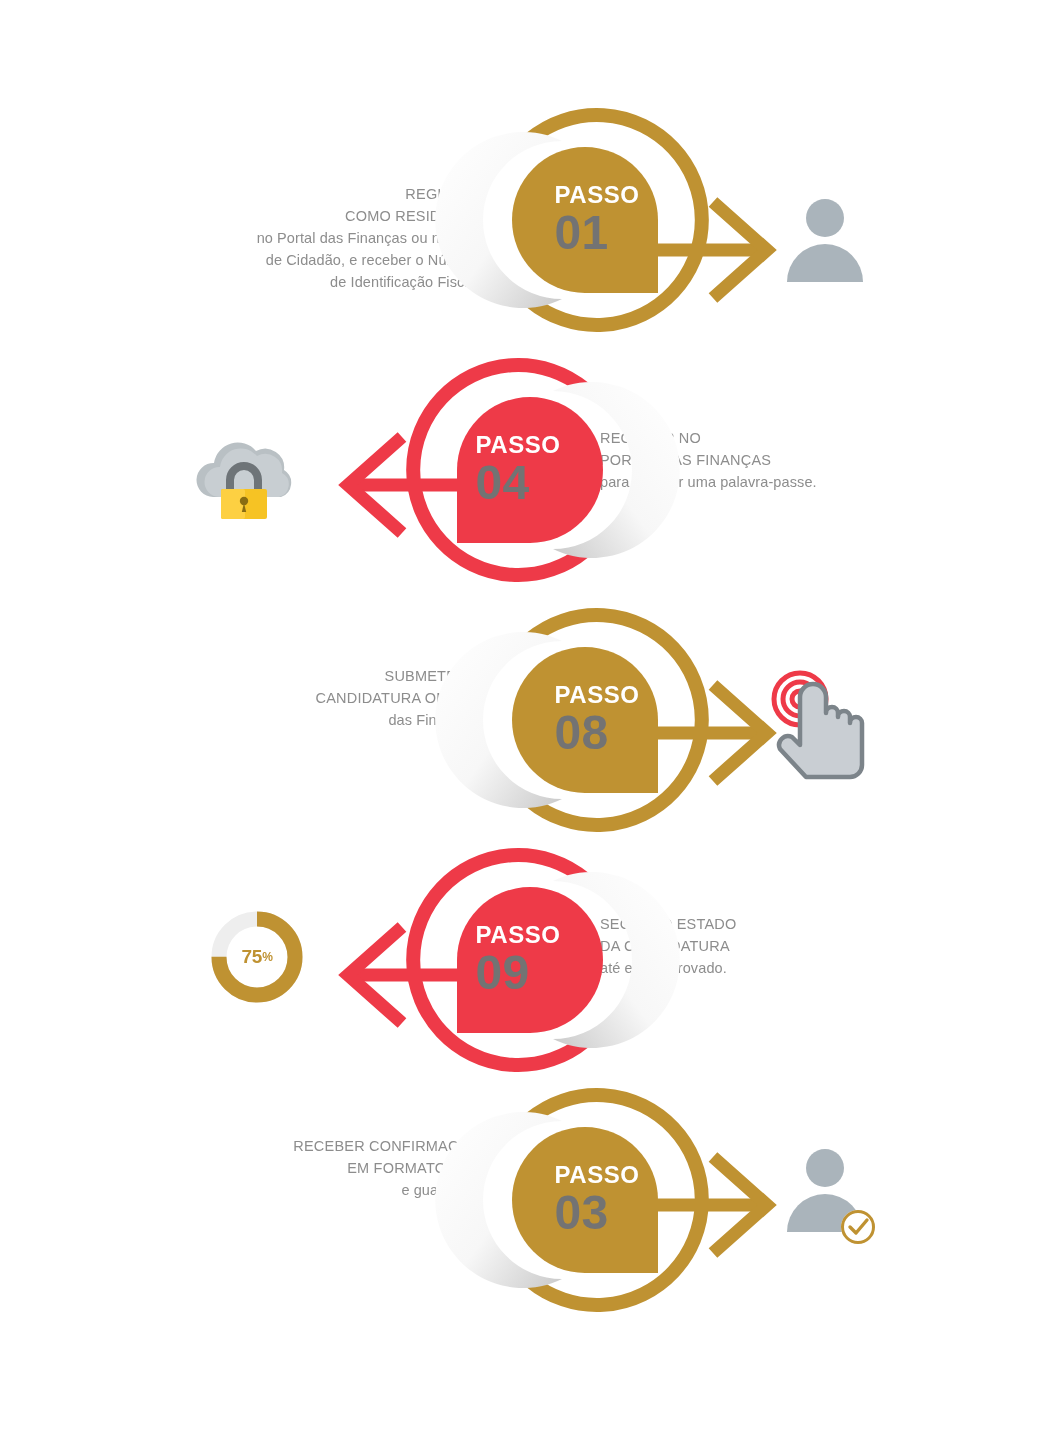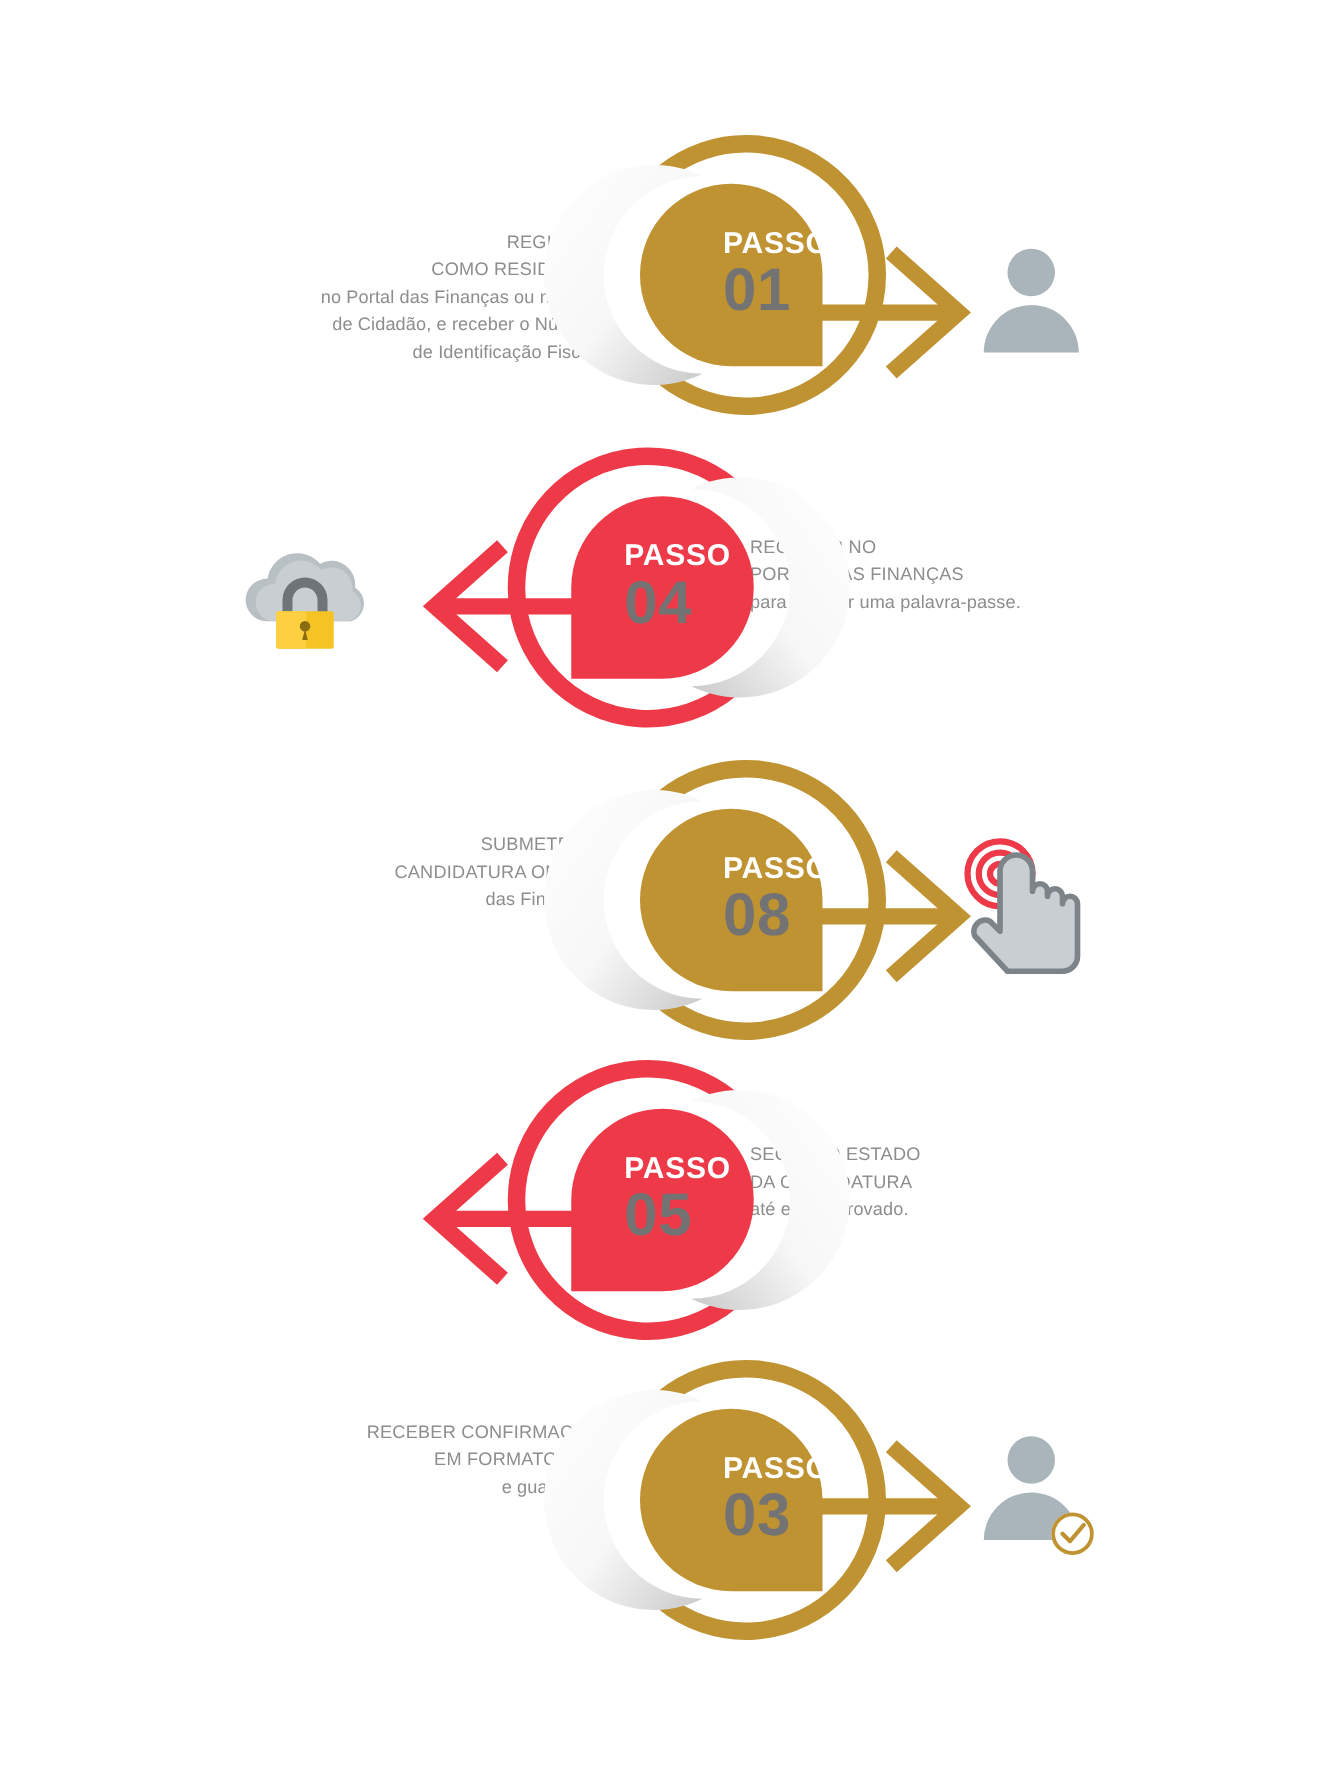--- a/index.html
+++ b/index.html
@@ -84,21 +84,20 @@
   .badge-label {
     position: absolute;
     left: 0; top: 0;
     width: 230px;
     height: 230px;
     pointer-events: none;
     display: flex;
     flex-direction: column;
     align-items: center;
     justify-content: center;
-    margin-left: 24px;
   }
   .badge-label .word {
     color: #ffffff;
     font-size: 24px;
     font-weight: bold;
     letter-spacing: 0.6px;
     line-height: 26px;
   }
   .badge-label .num {
     color: #737373;
@@ -361,32 +360,44 @@
         </defs>
         <path d="M 170 34 A 105 105 0 1 0 170 196" fill="none" stroke="#ee3a48" stroke-width="14"></path>
         <path d="M 138 36 A 88 88 0 1 1 138 194 A 74 74 0 1 0 138 36 Z" fill="url(#cres4)"></path>
         <g clip-path="url(#bub4)">
           <path d="M 115 42 A 73 73 0 1 1 115 188 L 42 188 L 42 115 A 73 73 0 0 1 115 42 Z" fill="#ee3a48"></path>
         </g>
       </svg>
       <div class="badge-label">
         <div class="label-shift">
           <div class="word">PASSO</div>
-          <div class="num">05</div>
+          <div class="num">09</div>
         </div>
       </div>
     </div>
 
     <div class="arrow">
       <svg width="140" height="120" viewBox="0 0 140 120" aria-hidden="true">
         <path d="M 140 60 L 32 60" stroke="#ee3a48" stroke-width="13" fill="none"></path>
         <path d="M 82 12 L 28 60 L 82 108" stroke="#ee3a48" stroke-width="13" fill="none" stroke-linejoin="miter"></path>
       </svg>
     </div>
 
+    <div class="end-icon">
+      <div class="donut-wrap">
+        <svg width="100" height="100" viewBox="0 0 100 100" aria-hidden="true">
+          <circle cx="50" cy="50" r="38" fill="none" stroke="#eeeeee" stroke-width="15"></circle>
+          <circle cx="50" cy="50" r="38" fill="none" stroke="#bf9232" stroke-width="15" stroke-dasharray="179.07 238.76" transform="rotate(-90 50 50)"></circle>
+        </svg>
+        <div class="donut-pct">
+          <span>75</span>
+            <span class="sign">%</span>
+        </div>
+      </div>
+    </div>
   </section>
 
   <section class="step step-5">
 
     <div class="step-text right-aligned">
       <div class="t-cap">RECEBER CONFIRMAÇÃO</div>
       <div class="t-cap">EM FORMATO PDF</div>
       <div class="t-body">e guardá-la.</div>
     </div>
 

